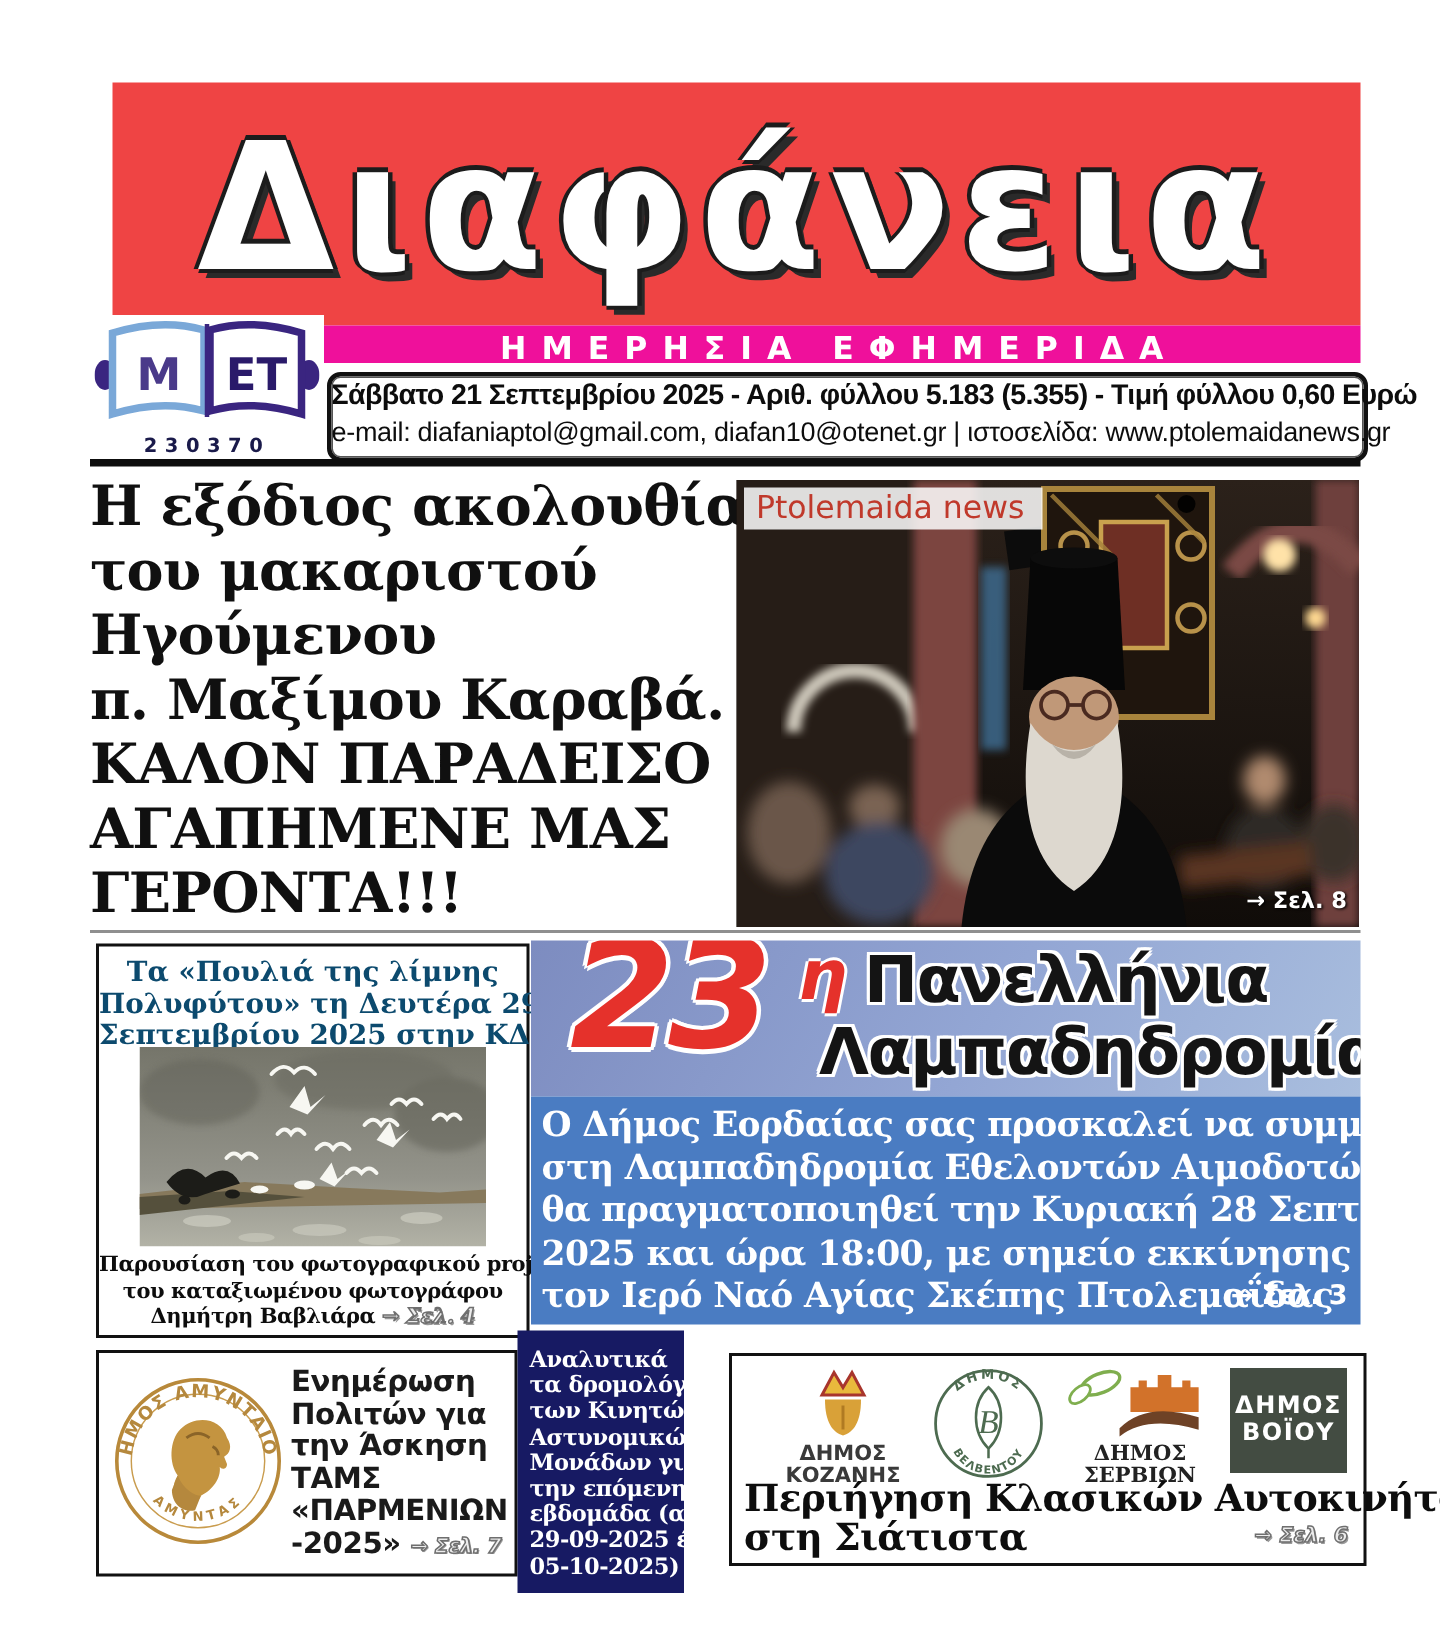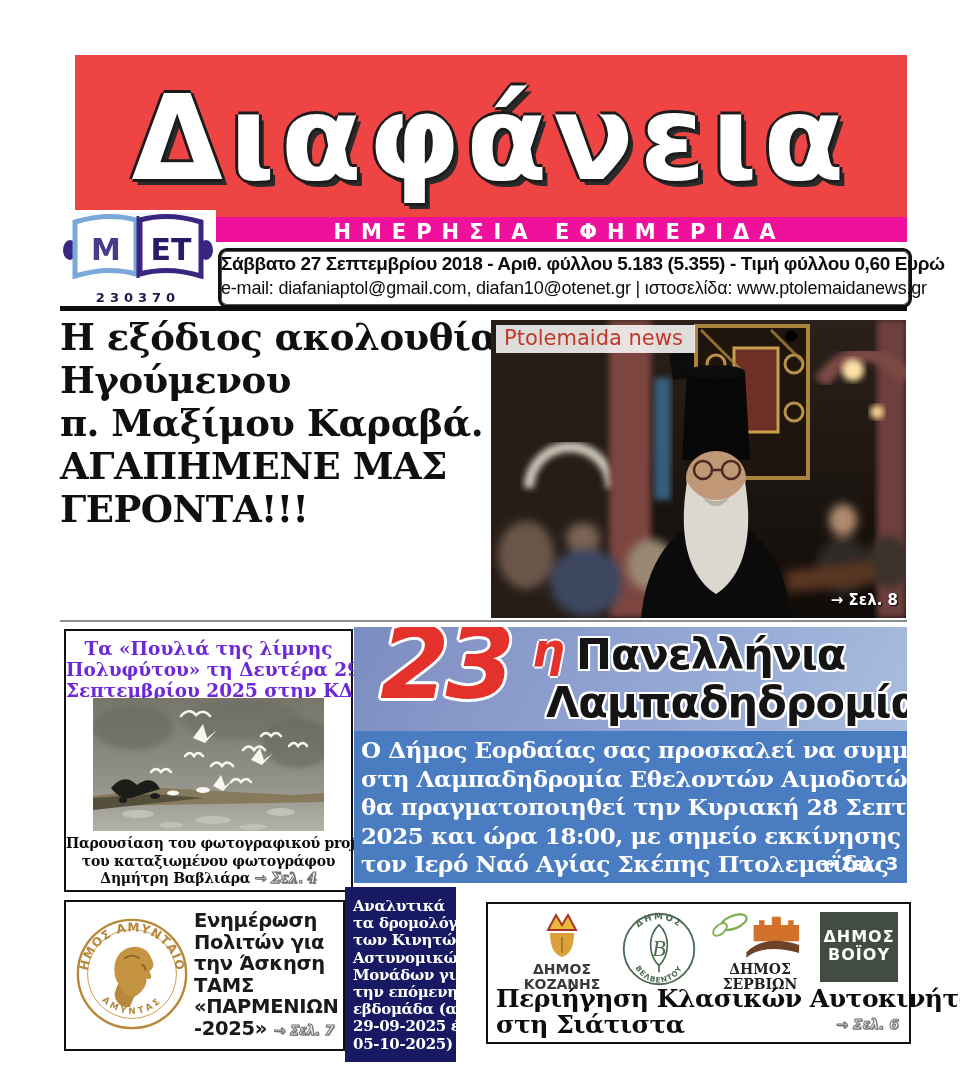--- a/index.html
+++ b/index.html
@@ -39,21 +39,21 @@
   
   .leadphoto{left:491px;top:320px;width:415px;height:298px;background:#17110d;overflow:hidden;}
   .watermark{left:5px;top:5px;background:rgba(255,255,255,0.85);color:#c0392b;
              font-size:21px;font-weight:500;padding:1px 12px 3px 8px;}
   .photoref{right:8px;bottom:9px;color:#fff;font-weight:bold;font-size:15px;
             text-shadow:1px 1px 2px #000;}
 
   
   .birdsbox{left:64px;top:629px;width:285px;height:259px;border:2px solid #111;background:#fff;}
   .birdstitle{margin-top:7px;text-align:center;font-family:"DejaVu Serif","Liberation Serif",serif;
-              font-weight:bold;font-size:18.5px;line-height:21px;color:#6d28d9;white-space:nowrap;}
+              font-weight:bold;font-size:18.5px;line-height:21px;color:#0c4a6e;white-space:nowrap;}
   .birdsimg{left:27px;top:67px;width:231px;height:133px;}
   .birdscap{position:absolute;left:0;top:204px;width:100%;text-align:center;
             font-family:"DejaVu Serif","Liberation Serif",serif;font-weight:bold;
             font-size:14px;line-height:17.5px;letter-spacing:-0.3px;color:#0d0d0d;white-space:nowrap;}
 
   
   .bannertop{left:354px;top:627px;width:553px;height:104px;
              background:linear-gradient(120deg,#7d8cc0 0%,#93a6d4 55%,#a9bede 100%);overflow:hidden;}
   .num23{left:26px;top:-22px;font-size:100px;font-weight:bold;font-style:italic;color:#e5312b;letter-spacing:-4px;
          text-shadow:-3px 0 0 #fff,3px 0 0 #fff,0 -3px 0 #fff,0 3px 0 #fff,-2px -2px 0 #fff,2px 2px 0 #fff,-2px 2px 0 #fff,2px -2px 0 #fff;}
@@ -109,30 +109,32 @@
       <path d="M12,12 Q45,2 73,10 L73,64 Q45,56 12,66 Z" fill="#fff" stroke="#7aa8d8" stroke-width="5"></path>
       <path d="M138,12 Q105,2 77,10 L77,64 Q105,56 138,66 Z" fill="#fff" stroke="#3a2580" stroke-width="5"></path>
       <line x1="75" y1="6" x2="75" y2="68" stroke="#3a2580" stroke-width="3"></line>
       <text x="43" y="50" text-anchor="middle" font-size="30" font-weight="bold" fill="#4a3a8a">Μ</text>
       <text x="108" y="50" text-anchor="middle" font-size="30" font-weight="bold" fill="#2a1a6a">ΕΤ</text>
     </svg>
     <div class="metcode">230370</div>
   </div>
 
   <div class="abs datebox">
-    <div class="date1">Σάββατο 27 Σεπτεμβρίου 2018 - Αριθ. φύλλου 5.183 (5.355) - Τιμή φύλλου 0,60 Ευρώ</div>
+    <div class="date1">Σάββατο 21 Σεπτεμβρίου 2025 - Αριθ. φύλλου 5.183 (5.355) - Τιμή φύλλου 0,60 Ευρώ</div>
     <div class="date2">e-mail: diafaniaptol@gmail.com, diafan10@otenet.gr | ιστοσελίδα: www.ptolemaidanews.gr</div>
   </div>
 
   <div class="abs rule1"></div>
 
   <div class="abs headline">
     <div class="hl-c">Η εξόδιος ακολουθία</div>
+    <div class="hl-c">του μακαριστού</div>
     <div class="hl-c">Ηγούμενου</div>
     <div class="hl-c">π. Μαξίμου Καραβά.</div>
+    <div class="hl-l">ΚΑΛΟΝ ΠΑΡΑΔΕΙΣΟ</div>
     <div class="hl-l">ΑΓΑΠΗΜΕΝΕ ΜΑΣ</div>
     <div class="hl-l">ΓΕΡΟΝΤΑ!!!</div>
   </div>
 
   <div class="abs leadphoto">
     <svg width="415" height="298" viewBox="0 0 415 298" preserveAspectRatio="none">
       <defs>
         <linearGradient id="bgG" x1="0" y1="0" x2="0" y2="1">
           <stop offset="0" stop-color="#2b211a"></stop>
             <stop offset="1" stop-color="#100c09"></stop>

